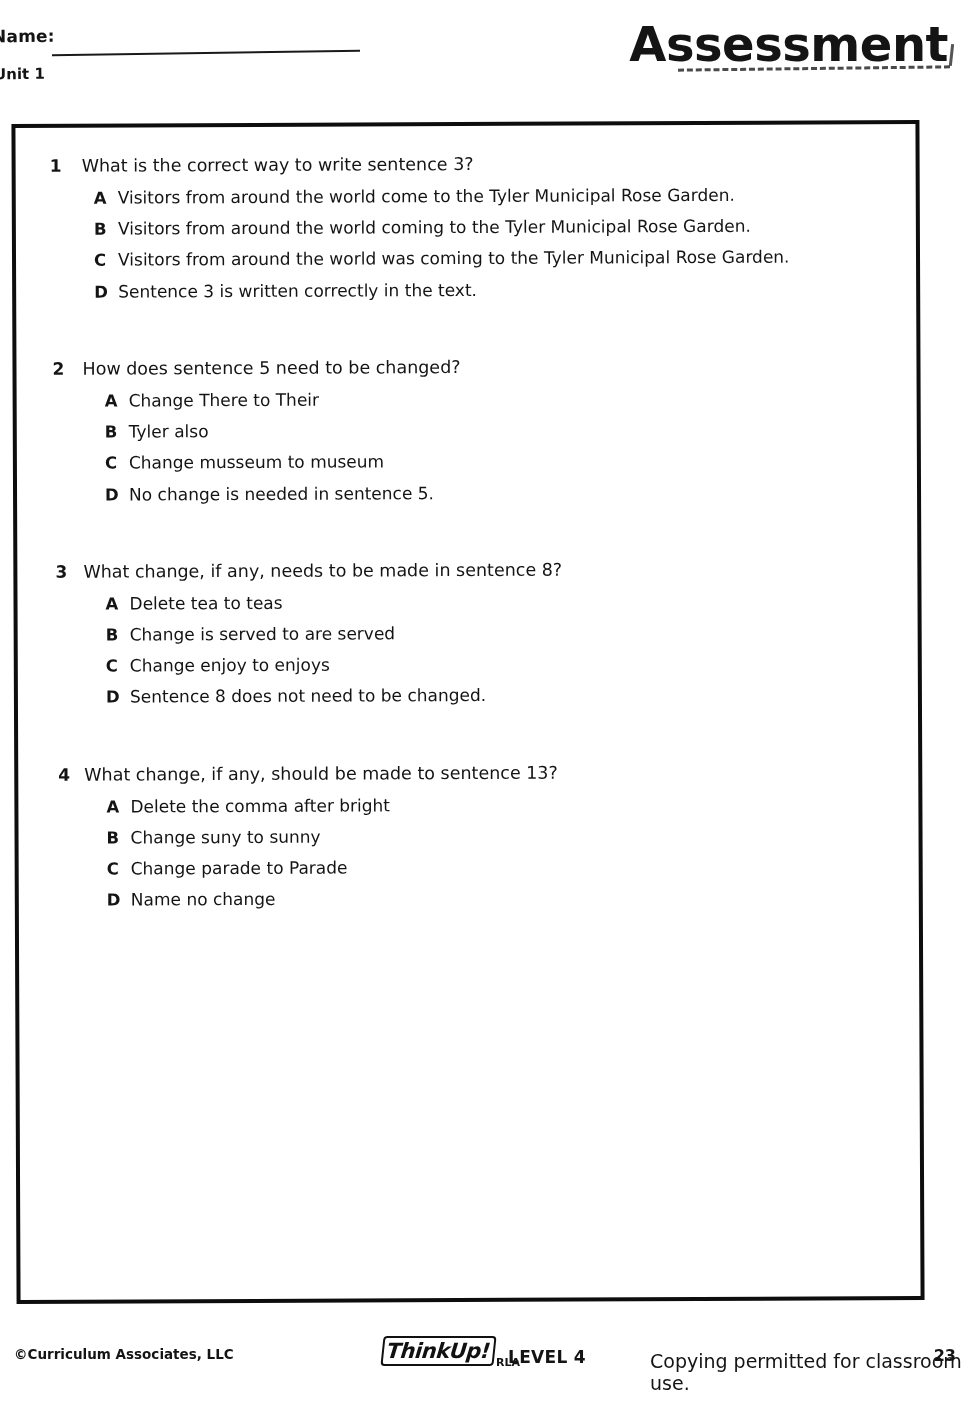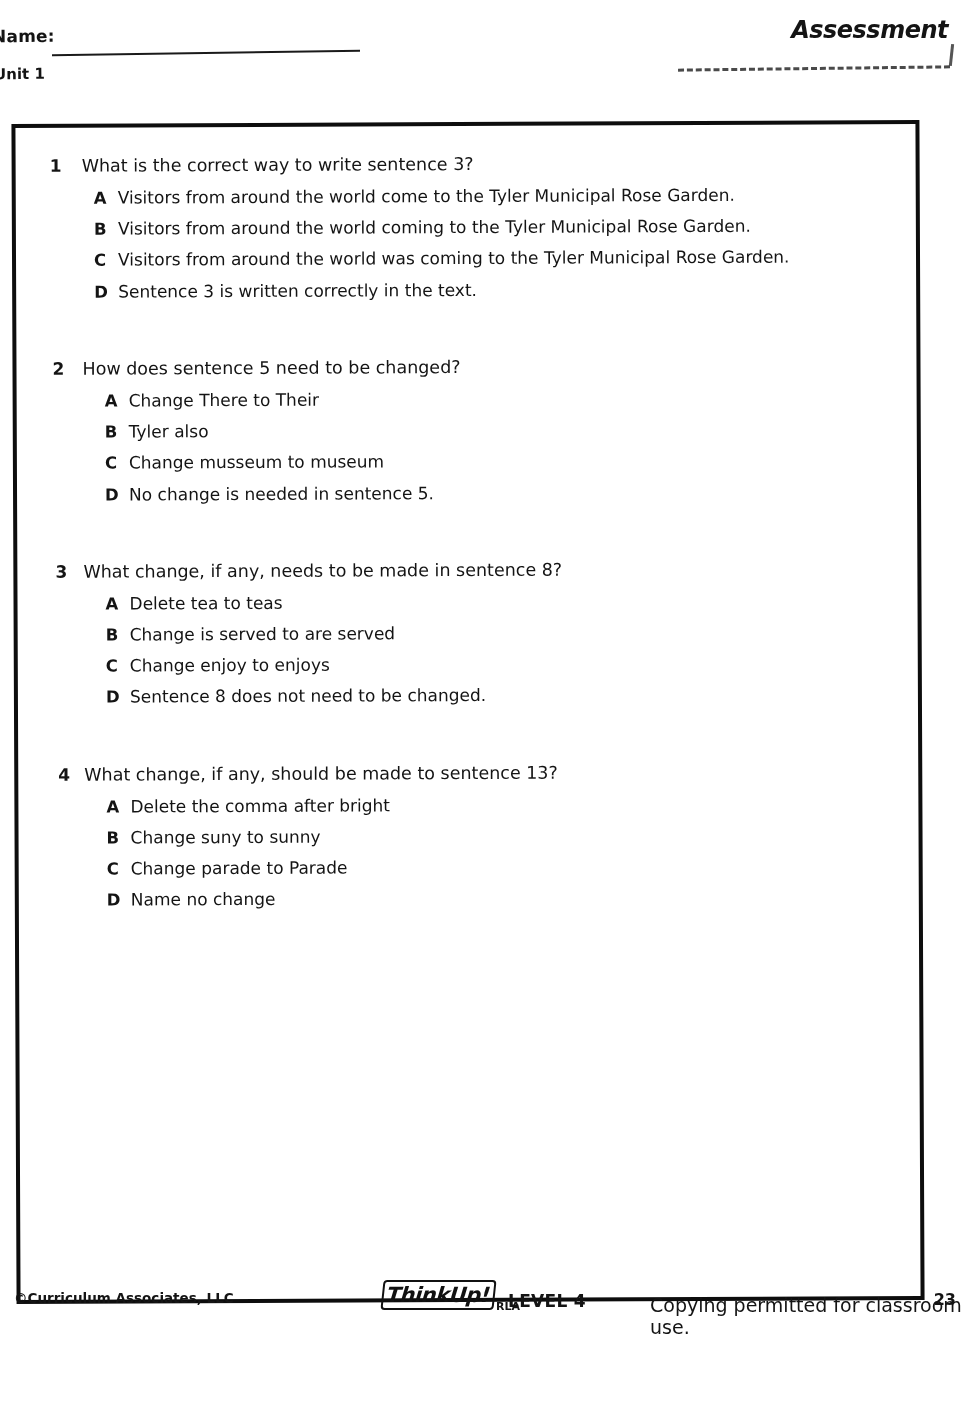--- a/index.html
+++ b/index.html
@@ -46,25 +46,24 @@
     left: -6px;
     top: 65px;
     font-size: 15px;
     font-weight: 700;
     transform: rotate(-0.6deg);
   }
   .assessment-title {
     position: absolute;
     right: 30px;
     top: 16px;
-    font-size: 24px;
+    font-size: 48px;
     font-weight: 800;
     letter-spacing: -0.5px;
     font-family: "DejaVu Sans", sans-serif;
-    font-style: italic;
   }
   .title-underline {
     position: absolute;
     right: 28px;
     top: 62px;
     width: 272px;
     height: 5px;
     border-bottom: 3px dashed #2b2b2b;
     transform: rotate(-0.7deg);
     opacity: .85;
@@ -148,21 +147,21 @@
   #q2 .qnum { padding-left: 10px; }
   #q3 { margin-bottom: 56px; }
   #q3 .qnum { padding-left: 12px; }
   #q4 .qnum { padding-left: 14px; }
   #q2 .choices, #q3 .choices, #q4 .choices { padding-left: 62px; }
 
   
   .footer {
     position: absolute;
     left: 0;
-    top: 1274px;
+    top: 1330px;
     width: 970px;
     height: 70px;
   }
   .copyright {
     position: absolute;
     left: 14px;
     top: 16px;
     font-size: 13.5px;
     font-weight: 700;
   }

